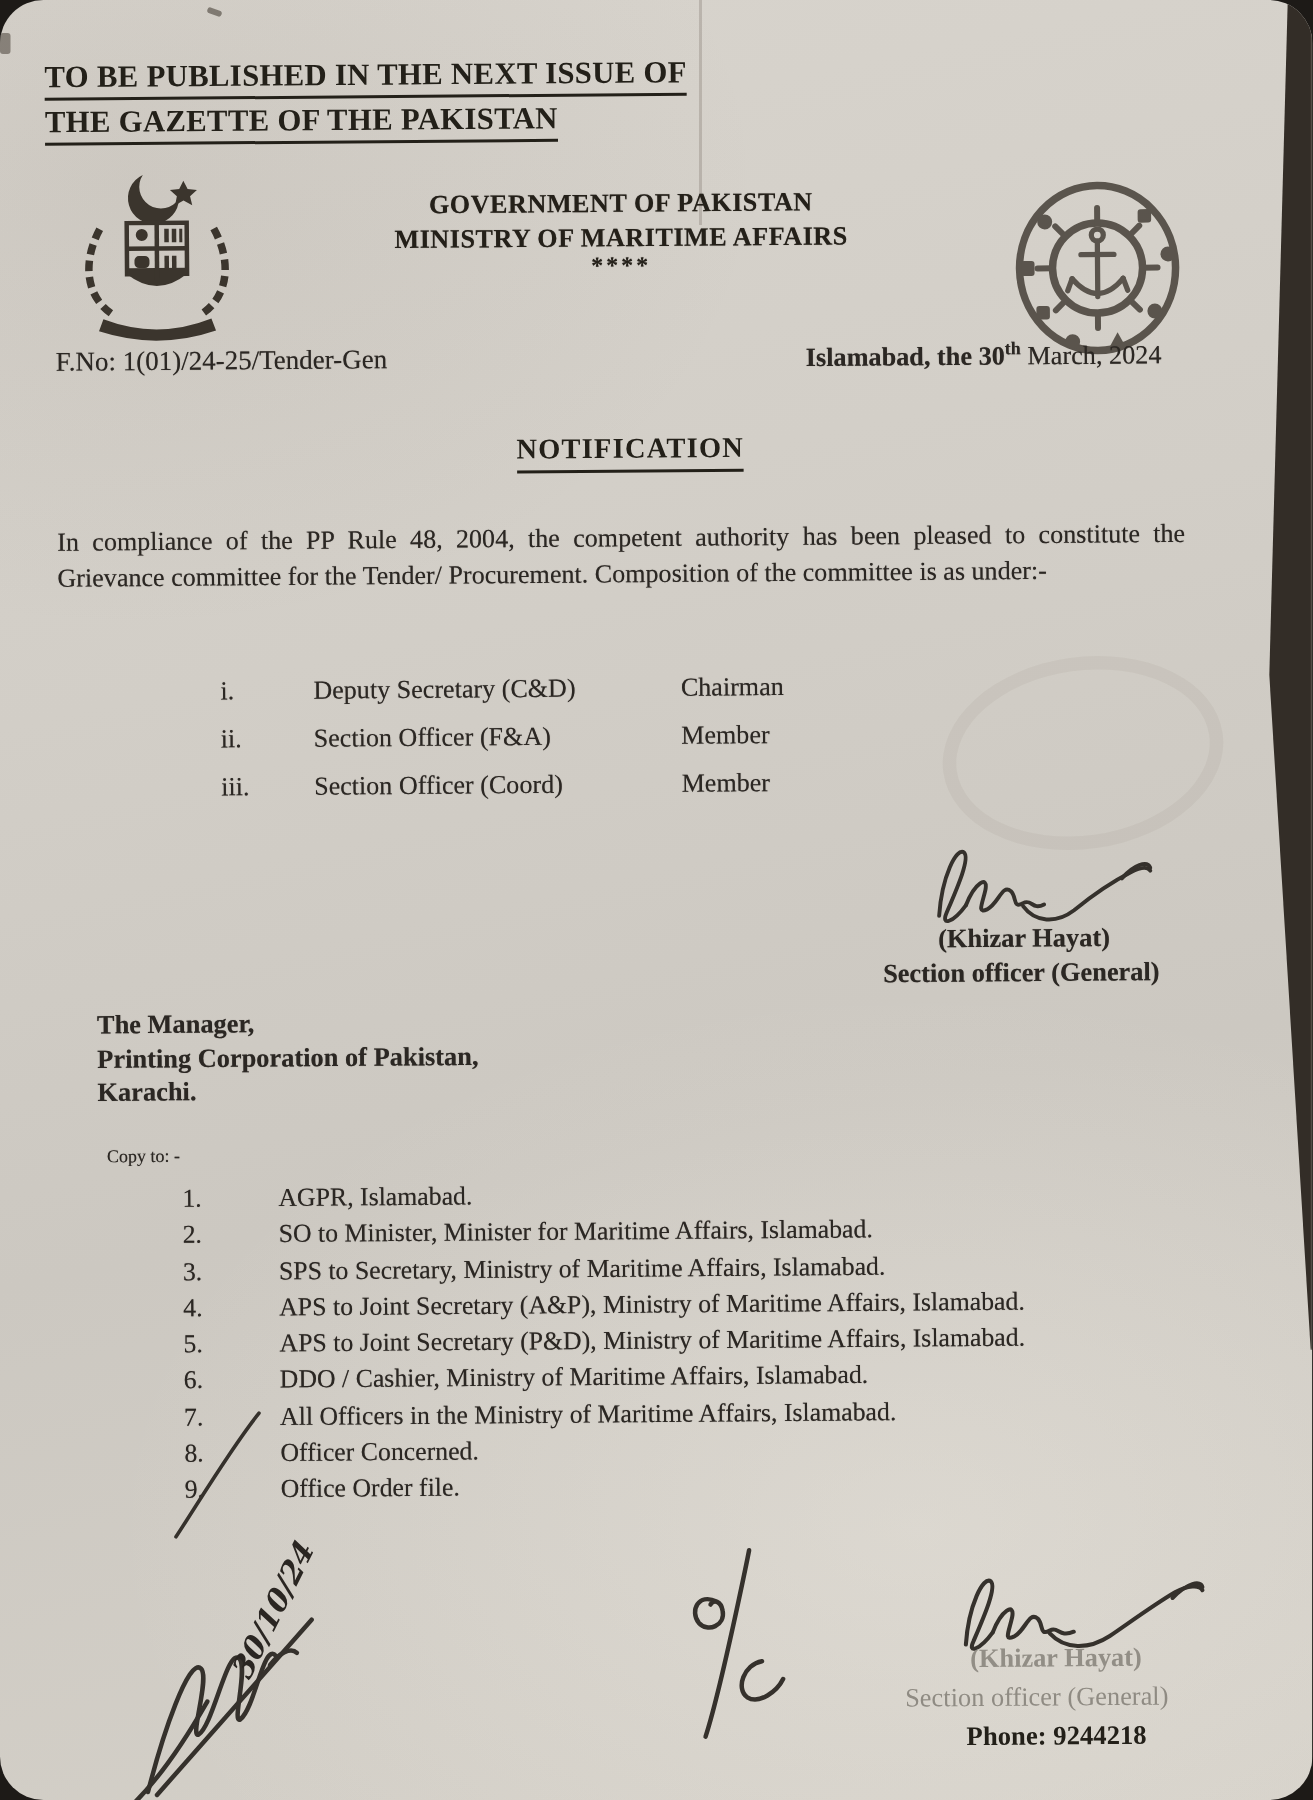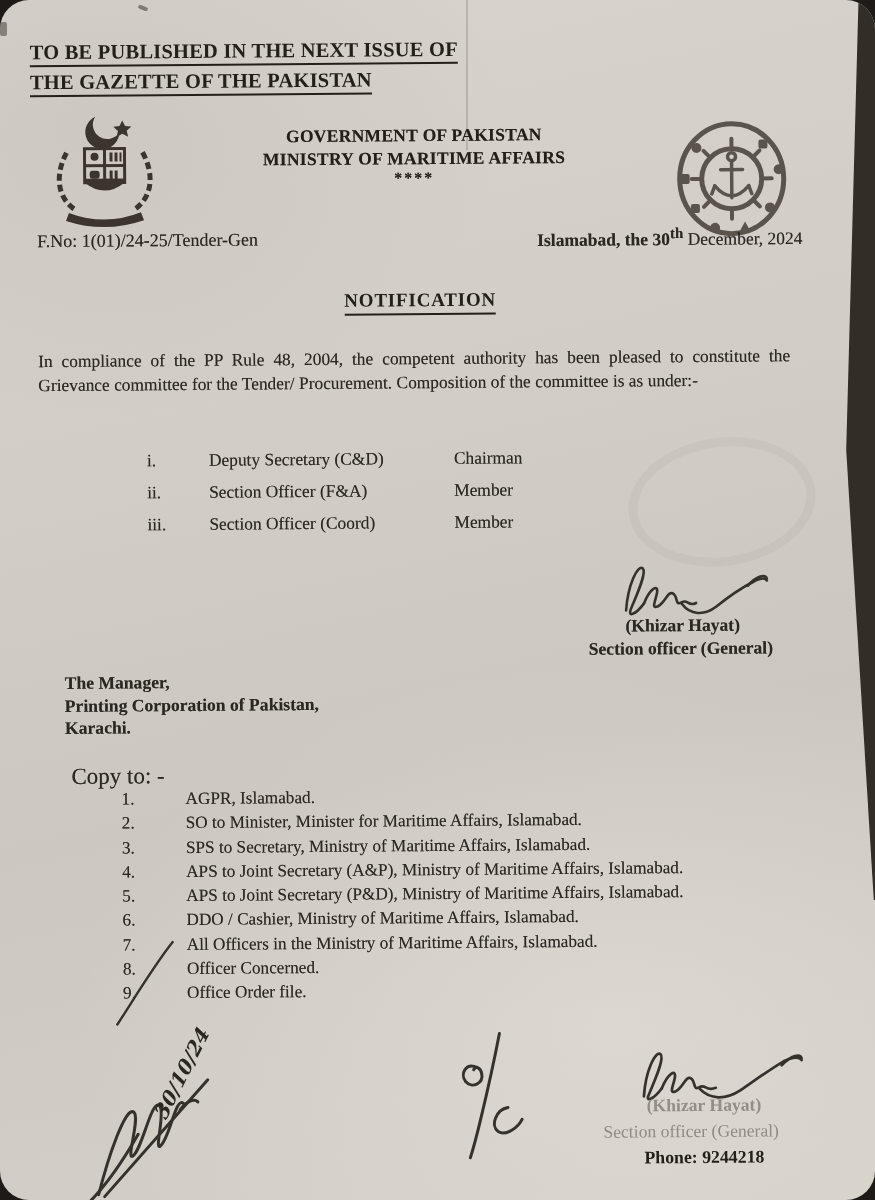--- a/index.html
+++ b/index.html
@@ -21,40 +21,40 @@
   .gazette{left:34px;top:38px;font-size:20.5px;font-weight:bold;letter-spacing:0.2px;color:#232019;}
   .gazette .uline{display:inline-block;border-bottom:2.6px solid #232019;padding-bottom:1px;margin-bottom:4px;}
   
   .gov-line{left:0;right:40px;text-align:center;font-weight:bold;color:#242019;}
   .gov1{top:125px;font-size:17.5px;letter-spacing:0.3px;}
   .gov2{top:148px;font-size:17.5px;letter-spacing:0.3px;}
   .stars{top:169px;font-size:16px;letter-spacing:2px;}
   .fno{left:40px;top:228px;font-size:18px;}
   .dateline{left:540px;top:227px;font-size:17.5px;}
   .dateline .rest{font-weight:normal;}
-  .dateline sup{font-size:15px;}
+  .dateline sup{font-size:12px;}
   
   .notif{left:0;right:30px;top:289px;text-align:center;font-size:19px;font-weight:bold;letter-spacing:0.8px;color:#232019;}
   .notif .uline{display:inline-block;border-bottom:2.4px solid #232019;padding-bottom:1.5px;text-align:right;}
   
   .body-par{left:40px;top:347px;width:752px;font-size:17.4px;line-height:23.6px;text-align:justify;}
   
   .committee{left:148px;top:448px;width:480px;}
   .c-row{display:flex;height:32px;align-items:flex-start;font-size:17.4px;}
   .c-num{width:62px;}
   .c-title{width:245px;}
   .c-role{flex:1;}
   
   .sig-svg{stroke:#35312c;fill:none;stroke-linecap:round;stroke-linejoin:round;}
   .sig-top-art{left:616px;top:560px;}
   .sig-top-name{left:575px;top:617px;width:215px;text-align:center;font-size:17.6px;font-weight:bold;}
   .sig-top-title{left:558px;top:640px;width:245px;text-align:center;font-size:17.6px;font-weight:bold;}
   .addressee{left:64px;top:669px;font-size:17.6px;font-weight:bold;line-height:22.6px;}
   
-  .copy-label{left:70px;top:761px;font-size:23px;}
+  .copy-label{left:70px;top:761px;font-size:12px;}
   .copy-list{left:120px;top:785px;width:700px;}
   .k-row{display:flex;font-size:17.2px;line-height:24.3px;}
   .k-num{width:46px;}
   .k-text{margin-left:18px;}
   
   .sig-bl-art{left:76px;top:1044px;}
   .hand-date{left:146px;top:1108px;font-size:20px;font-weight:bold;font-style:italic;color:#2a2622;
              transform:rotate(-63deg) skewX(-6deg);transform-origin:left top;font-family:"DejaVu Serif",serif;}
   .oc-art{left:436px;top:1030px;}
   .sig-br-art{left:628px;top:1044px;}
@@ -147,21 +147,21 @@
               <circle cx="97" cy="90" r="5"></circle>
             <circle cx="42" cy="110" r="5"></circle>
               <path d="M72,104 l5,9 -10,0Z"></path>
           </g>
         </g>
       </svg>
     </div>
 
     <div class="abs fno ink">F.No: 1(01)/24-25/Tender-Gen</div>
     <div class="abs dateline ink bold">
-      <span>Islamabad, the 30</span><sup>th</sup><span class="rest"> December, 2024</span>
+      <span>Islamabad, the 30</span><sup>th</sup><span class="rest"> March, 2024</span>
     </div>
 
     <div class="abs notif">
       <span class="uline">NOTIFICATION</span>
     </div>
 
     <div class="abs body-par ink">In compliance of the PP Rule 48, 2004, the competent authority has been pleased to constitute the Grievance committee for the Tender/ Procurement. Composition of the committee is as under:-</div>
 
     <div class="abs committee">
 

